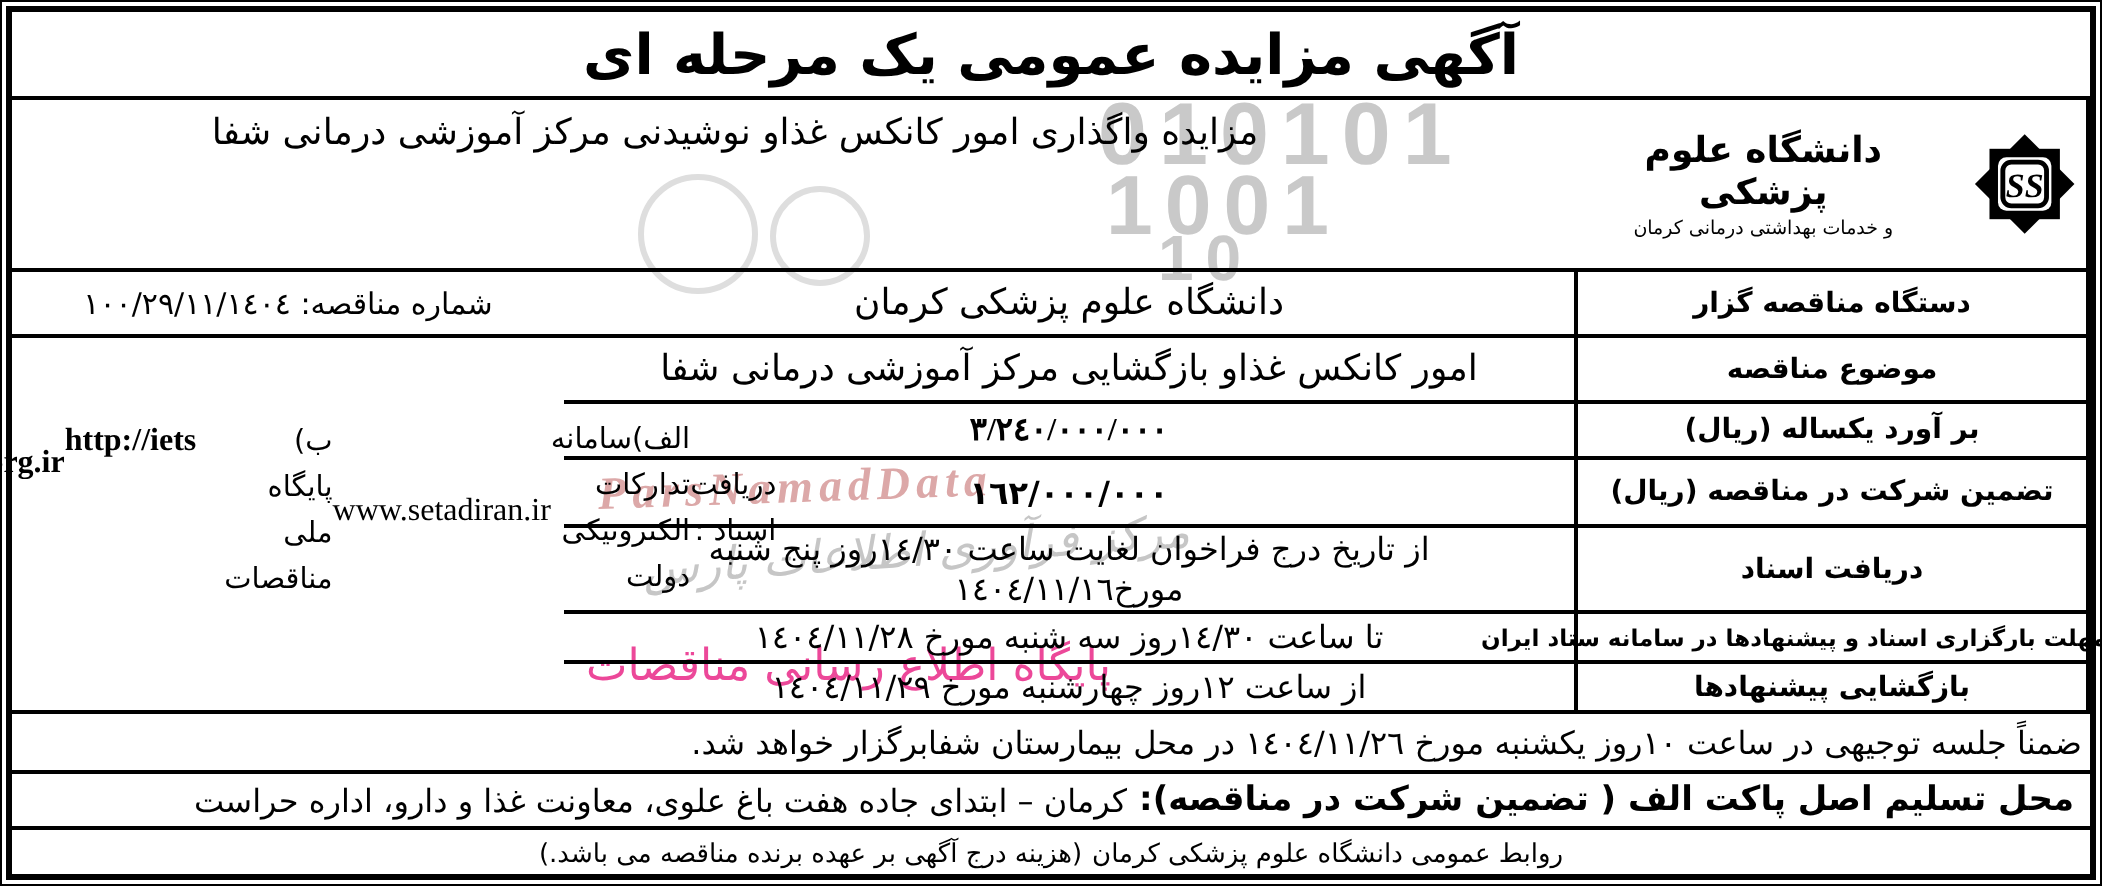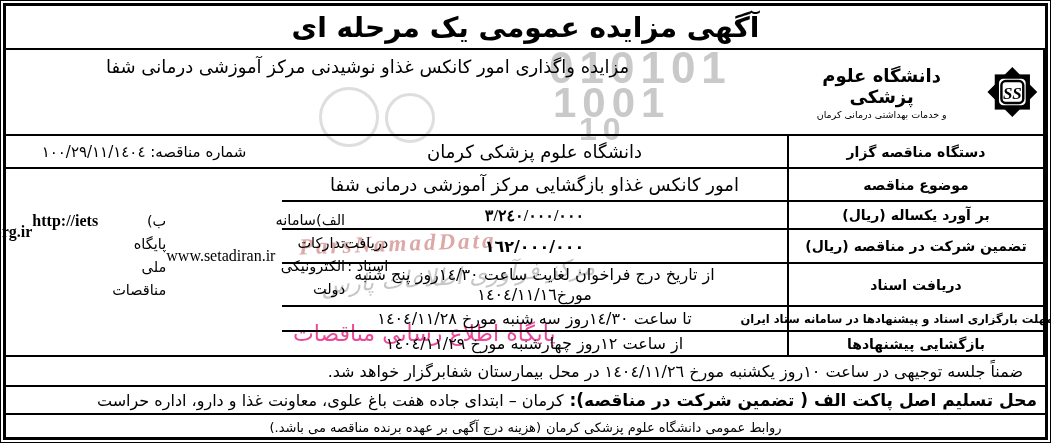--- a/index.html
+++ b/index.html
@@ -26,21 +26,21 @@
   .leftc{left:5px;width:276px;border-top:2px solid #000;}
   .amount{font-weight:600;letter-spacing:1px;}
   .two-line{flex-direction:column;line-height:20px;}
   .small-lab{font-size:11.5px;white-space:nowrap;}
   .docs{flex-direction:row;line-height:23px;font-size:14.5px;padding-bottom:14px;}
   .docs .latin{font-family:"Liberation Serif",serif;font-size:16px;direction:ltr;}
   .docs .urlbold{font-family:"Liberation Serif",serif;font-weight:bold;font-size:16px;direction:ltr;unicode-bidi:isolate;}
   .mixline{display:flex;direction:rtl;gap:14px;align-items:baseline;}
   
   .full{left:5px;right:5px;border-top:2px solid #000;}
-  .note-row{justify-content:flex-start;padding-right:22px;font-size:16px;}
+  .note-row{justify-content:flex-start;padding-right:4px;font-size:16px;}
   .deliv-row{justify-content:flex-start;padding-right:8px;font-size:16px;gap:6px;}
   .deliv-row .b{font-weight:bold;font-size:17px;}
   .footer-row{font-size:13px;gap:5px;}
   .footer-row .b{font-weight:normal;}
   
   .wm{position:absolute;z-index:1;pointer-events:none;white-space:nowrap;}
   .wm-digit{font-family:"Liberation Sans",sans-serif;font-weight:bold;color:#c9c9c9;letter-spacing:6px;}
   .wm-red{font-family:"Liberation Serif",serif;font-weight:bold;font-style:italic;letter-spacing:3px;
           color:#dca8a8;font-size:23px;transform:rotate(-2deg);}
   .wm-gray{font-style:italic;color:#c6c6c6;font-size:23px;transform:rotate(-4deg);}

